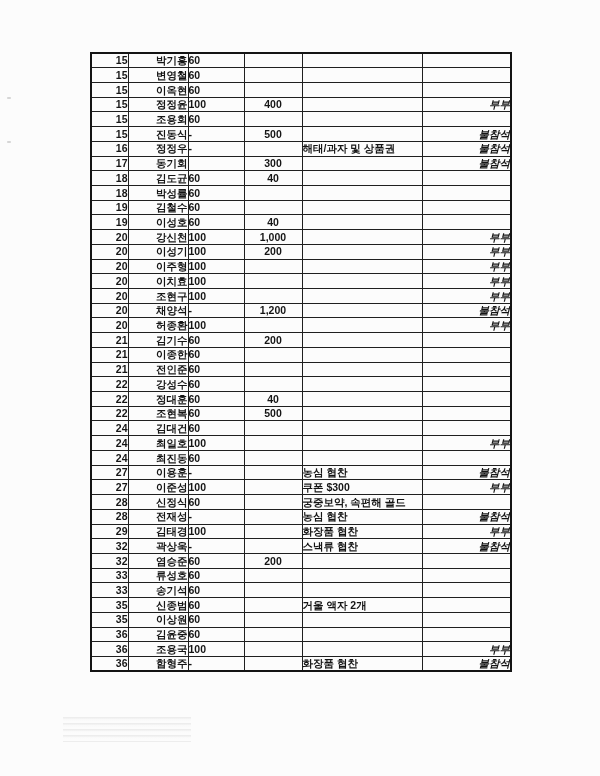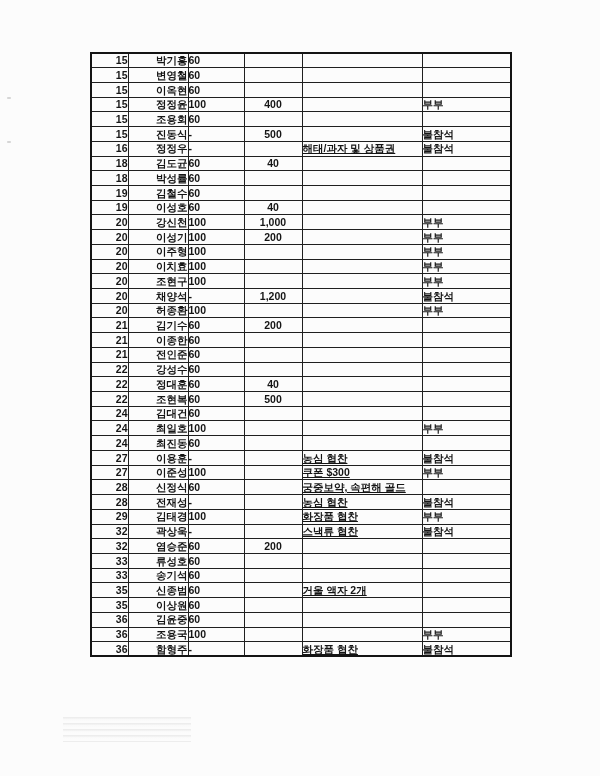--- a/index.html
+++ b/index.html
@@ -37,22 +37,22 @@
     overflow:hidden;
     padding:0;
     line-height:1;
     vertical-align:middle;
   }
   table.ledger tr{height:14.733px;}
   td.c-no{text-align:right;padding-right:5px;}
   td.c-name{text-align:right;padding-left:3px;}
   td.c-amt1{padding-right:5px;}
   td.c-amt2{text-align:center;padding-right:7px;}
-  td.c-note{text-align:left;padding-left:5px;text-decoration:underline;}
-  td.c-status{text-align:left;padding-left:6px;}
+  td.c-note{text-align:left;padding-left:5px;}
+  td.c-status{text-align:right;padding-left:6px;font-style:italic;}
   .scan-smudge{
     position:absolute;
     left:63px;top:717px;
     width:128px;height:25px;
     background:repeating-linear-gradient(
       180deg,
       rgba(110,110,110,0.10) 0px, rgba(110,110,110,0.10) 1px,
       rgba(160,160,160,0.04) 2px, transparent 4px, transparent 6px);
     filter:blur(0.4px);
     pointer-events:none;
@@ -130,20 +130,28 @@
         </tr>
         <tr>
           <td class="c-no">16</td>
           <td class="c-name">정정우</td>
           <td class="c-amt1">-</td>
           <td class="c-amt2"></td>
           <td class="c-note">해태/과자 및 상품권</td>
           <td class="c-status">불참석</td>
         </tr>
         <tr>
+          <td class="c-no">17</td>
+          <td class="c-name">동기회</td>
+          <td class="c-amt1"></td>
+          <td class="c-amt2">300</td>
+          <td class="c-note"></td>
+          <td class="c-status">불참석</td>
+        </tr>
+        <tr>
           <td class="c-no">18</td>
           <td class="c-name">김도균</td>
           <td class="c-amt1">60</td>
           <td class="c-amt2">40</td>
           <td class="c-note"></td>
           <td class="c-status"></td>
         </tr>
         <tr>
           <td class="c-no">18</td>
           <td class="c-name">박성률</td>

